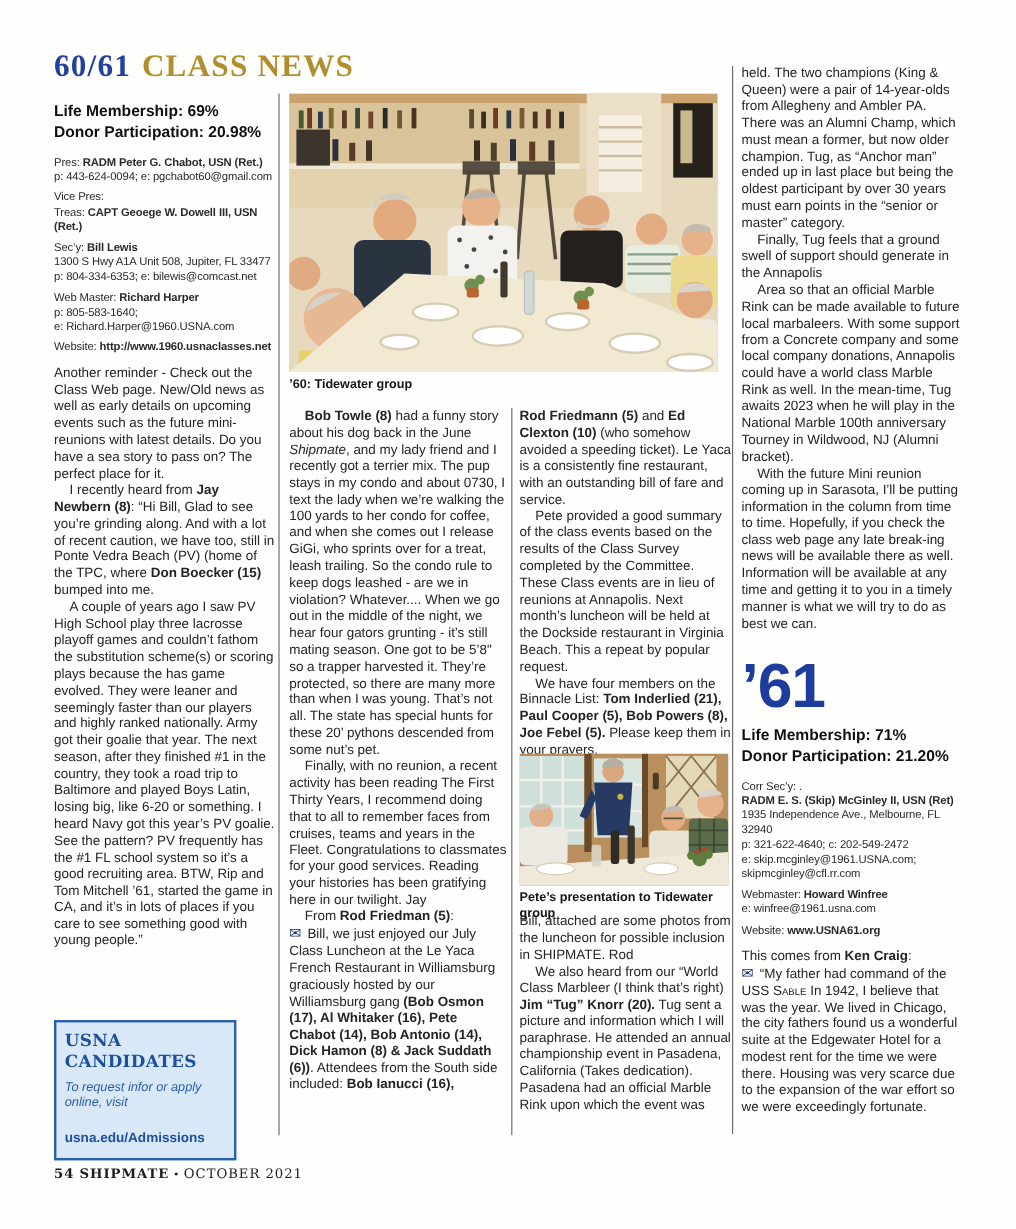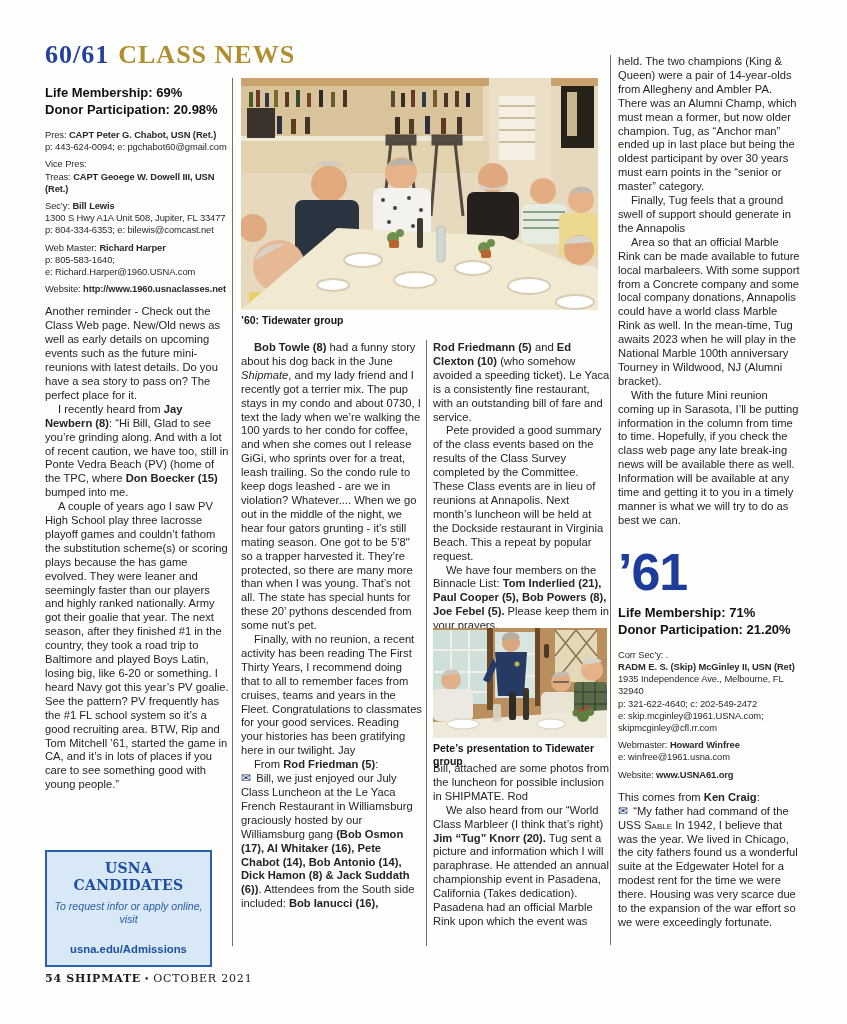--- a/index.html
+++ b/index.html
@@ -39,22 +39,22 @@
   .env{color:#16316e;font-size:12px;margin-right:2px;}
   
   .photo{position:absolute;margin:0;padding:0;overflow:hidden;background:#d9c8a8;}
   #photo1{left:241px;top:78px;width:357px;height:232px;}
   #photo2{left:433px;top:628px;width:174px;height:110px;}
   .photo svg{display:block;width:100%;height:100%;}
   .caption{position:absolute;font-weight:bold;font-size:10.5px;line-height:13px;color:#151515;}
   #caption1{left:241px;top:314px;width:357px;}
   #caption2{left:433px;top:742px;width:174px;}
   
-  #usna{position:absolute;left:45px;top:850px;width:167px;box-sizing:border-box;
-        background:#d8e8f6;border:2px solid #2a5fae;text-align:center;padding:8px 7px 9px 7px;}
+  #usna{position:absolute;left:45px;top:850px;width:152px;box-sizing:border-box;
+        background:#d8e8f6;border:2px solid #2a5fae;text-align:left;padding:8px 7px 9px 7px;}
   .box-title{font-family:"DejaVu Serif",serif;font-weight:bold;font-size:14px;line-height:17px;
              color:#1d50a0;letter-spacing:0.3px;margin-bottom:4px;}
   .box-line{font-style:italic;font-size:10.6px;line-height:13px;color:#2a5da8;margin:0;}
   .box-line2{margin-top:6px;}
   .box-link{font-weight:bold;font-size:11.3px;line-height:14px;color:#1d50a0;margin-top:16px;}
   
   .pfooter{position:absolute;left:45px;top:972px;font-family:"DejaVu Serif",serif;font-size:11px;
            letter-spacing:0.8px;color:#1c1c1c;white-space:nowrap;}
   .pg,.mag{font-weight:bold;}
   .sep{font-size:9px;padding:0 3px;}
@@ -71,21 +71,21 @@
   <div class="vrule" id="ruleA"></div>
   <div class="vrule" id="ruleB"></div>
   <div class="vrule" id="ruleC"></div>
 
   <section class="col" id="col1">
     <div class="stats">
       <p class="stat">Life Membership: 69%</p>
       <p class="stat">Donor Participation: 20.98%</p>
     </div>
     <div class="officers">
-        <p class="off"><span>Pres: </span><span class="b">CAPT Peter G. Chabot, USN (Ret.)</span></p>
+        <p class="off"><span>Pres: </span><span class="b">RADM Peter G. Chabot, USN (Ret.)</span></p>
         <p class="off gap"><span>p: 443-624-0094; e: pgchabot60@gmail.com</span></p>
         <p class="off"><span>Vice Pres:</span></p>
         <p class="off gap"><span>Treas: </span><span class="b">CAPT Geoege W. Dowell III, USN (Ret.)</span></p>
         <p class="off"><span>Sec’y: </span><span class="b">Bill Lewis</span></p>
         <p class="off"><span>1300 S Hwy A1A Unit 508, Jupiter, FL 33477</span></p>
         <p class="off gap"><span>p: 804-334-6353; e: bilewis@comcast.net</span></p>
         <p class="off"><span>Web Master: </span><span class="b">Richard Harper</span></p>
         <p class="off"><span>p: 805-583-1640;</span></p>
         <p class="off gap"><span>e: Richard.Harper@1960.USNA.com</span></p>
         <p class="off"><span>Website: </span><span class="b">http://www.1960.usnaclasses.net</span></p>

